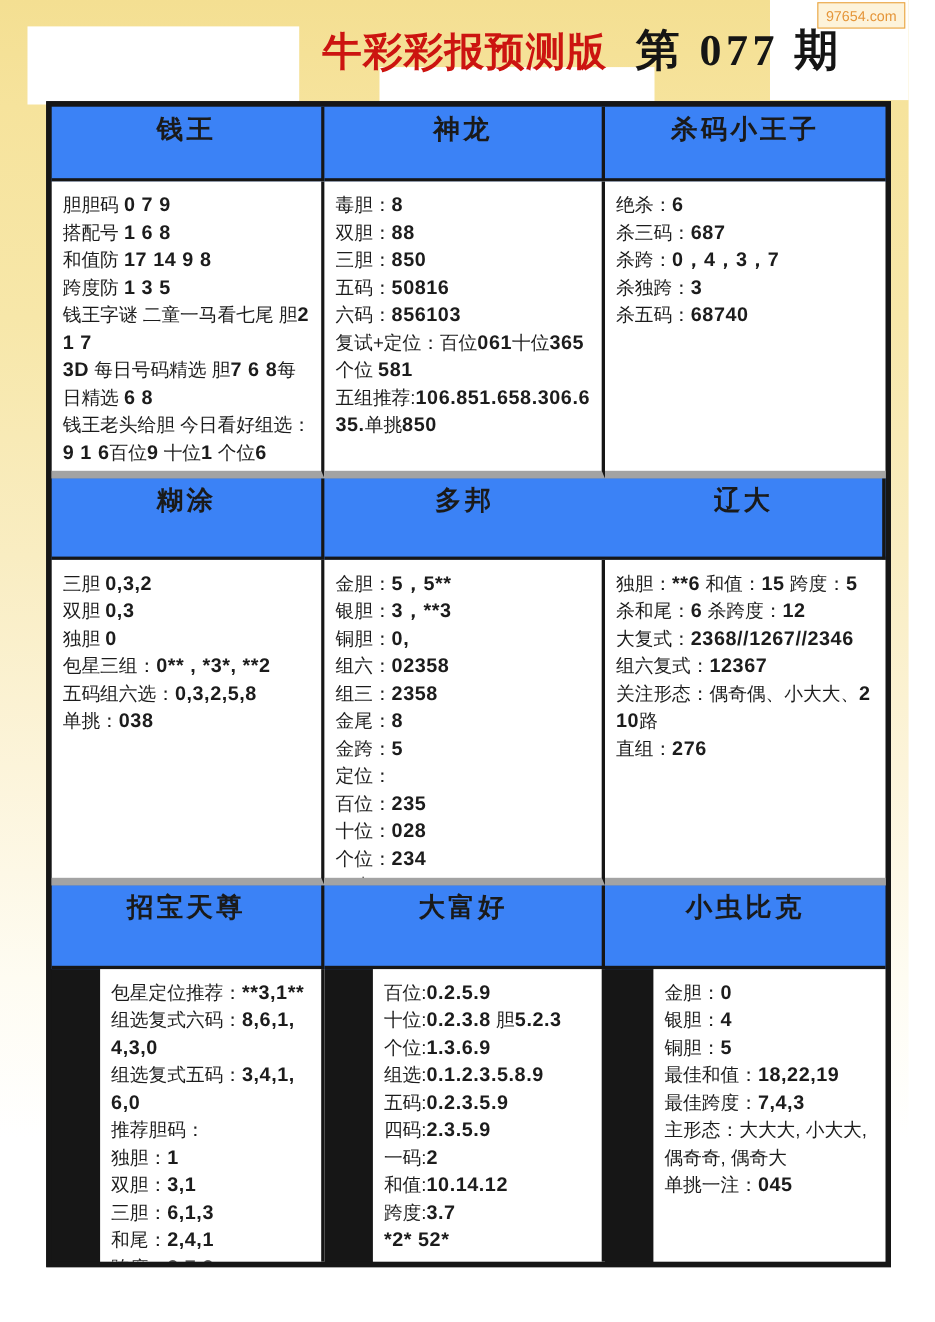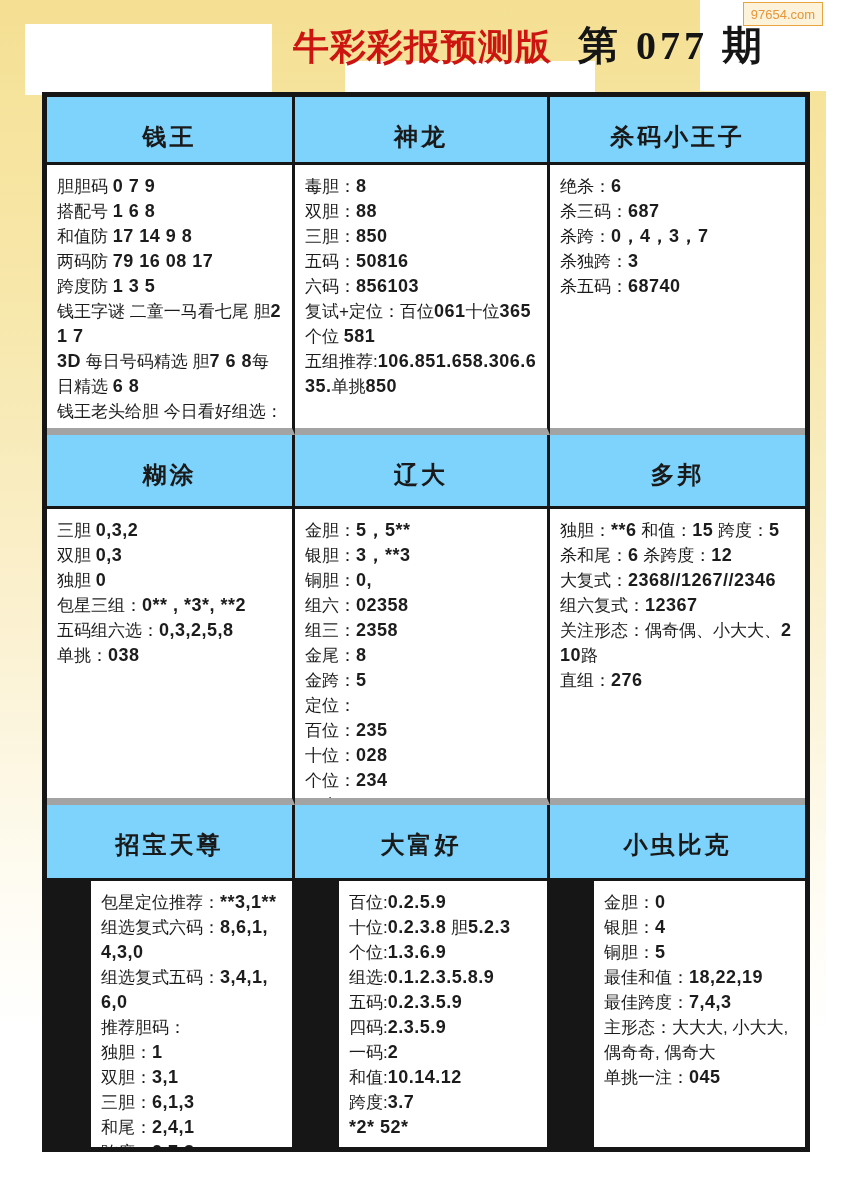--- a/index.html
+++ b/index.html
@@ -27,23 +27,23 @@
     position:absolute; left:42px; top:92px;
     display:grid;
     grid-template-columns:248px 255px 255px;
     grid-template-rows:68px 270px 74px 296px 76px 266px;
     border:5px solid #161616;
     background:#161616;
   }
   .cell { border-right:3px solid #161616; }
   .cell.lastcol { border-right:none; }
   .hcell {
-    background:#7dd3fc; border-bottom:3px solid #161616;
+    background:#3b82f6; border-bottom:3px solid #161616;
     display:flex; justify-content:center; align-items:flex-start;
-    padding-top:24px; font-weight:bold; font-size:24px; letter-spacing:3px;
+    padding-top:4px; font-weight:bold; font-size:24px; letter-spacing:3px;
     color:#1a1a1a;
   }
   .ccell {
     background:#ffffff; border-bottom:7px solid #a3a3a3;
     padding:9px 8px 4px 10px; overflow:hidden;
   }
   .ccell.lastrow { border-bottom:none;margin-left:44px; }
   .line { font-size:17px; line-height:25px; color:#1c1c1c; word-break:break-all; }
   .line .b { font-weight:bold; font-size:18px; letter-spacing:0.5px; }
 </style>
@@ -73,21 +73,20 @@
         <span>神龙</span>
       </div>
     <div class="cell hcell lastcol">
         <span>杀码小王子</span>
       </div>
 
     <div class="cell ccell panel-content">
         <div class="line"><span>胆胆码 </span><span class="b">0 7 9</span></div>
         <div class="line"><span>搭配号 </span><span class="b">1 6 8</span></div>
         <div class="line"><span>和值防 </span><span class="b">17 14 9 8</span></div>
-        <div class="line"><span>两码防 </span><span class="b">79 16 08 17</span></div>
         <div class="line"><span>跨度防 </span><span class="b">1 3 5</span></div>
         <div class="line"><span>钱王字谜 二童一马看七尾  胆</span><span class="b">2 1 7</span></div>
         <div class="line"><span class="b">3D</span><span> 每日号码精选 胆</span><span class="b">7 6 8</span><span>每日精选 </span><span class="b">6 8</span></div>
         <div class="line"><span>钱王老头给胆 今日看好组选：</span><span class="b">9 1 6</span><span>百位</span><span class="b">9</span><span> 十位</span><span class="b">1</span><span> 个位</span><span class="b">6</span></div>
       </div>
     <div class="cell ccell panel-content">
         <div class="line"><span>毒胆：</span><span class="b">8</span></div>
         <div class="line"><span>双胆：</span><span class="b">88</span></div>
         <div class="line"><span>三胆：</span><span class="b">850</span></div>
         <div class="line"><span>五码：</span><span class="b">50816</span></div>
@@ -99,25 +98,25 @@
         <div class="line"><span>绝杀：</span><span class="b">6</span></div>
         <div class="line"><span>杀三码：</span><span class="b">687</span></div>
         <div class="line"><span>杀跨：</span><span class="b">0，4，3，7</span></div>
         <div class="line"><span>杀独跨：</span><span class="b">3</span></div>
         <div class="line"><span>杀五码：</span><span class="b">68740</span></div>
       </div>
 
     <div class="cell hcell">
         <span>糊涂</span>
       </div>
+    <div class="cell hcell lastcol">
+        <span>多邦</span>
+      </div>
     <div class="cell hcell">
         <span>辽大</span>
-      </div>
-    <div class="cell hcell lastcol">
-        <span>多邦</span>
       </div>
 
     <div class="cell ccell panel-content">
         <div class="line"><span>三胆 </span><span class="b">0,3,2</span></div>
         <div class="line"><span>双胆 </span><span class="b">0,3</span></div>
         <div class="line"><span>独胆 </span><span class="b">0</span></div>
         <div class="line"><span>包星三组：</span><span class="b">0** , *3*, **2</span></div>
         <div class="line"><span>五码组六选：</span><span class="b">0,3,2,5,8</span></div>
         <div class="line"><span>单挑：</span><span class="b">038</span></div>
       </div>

